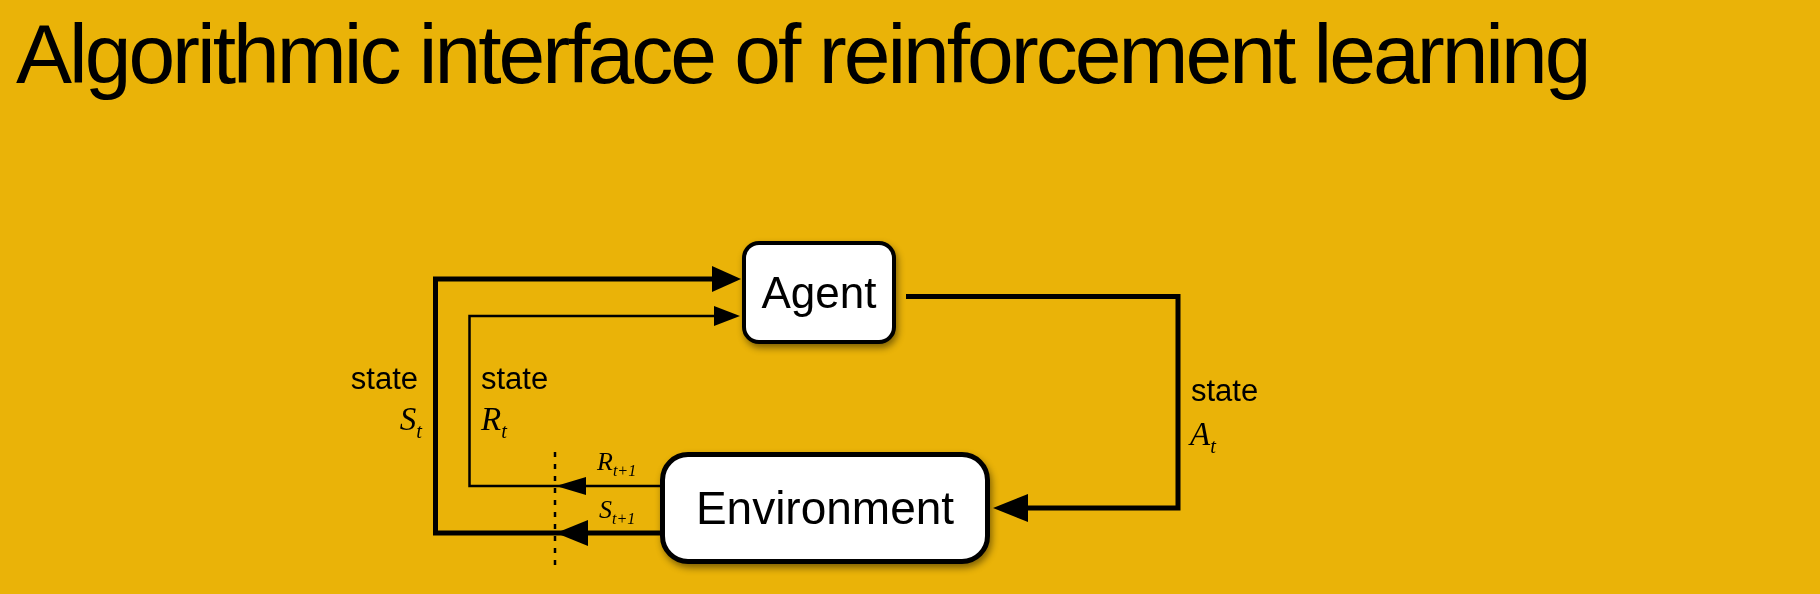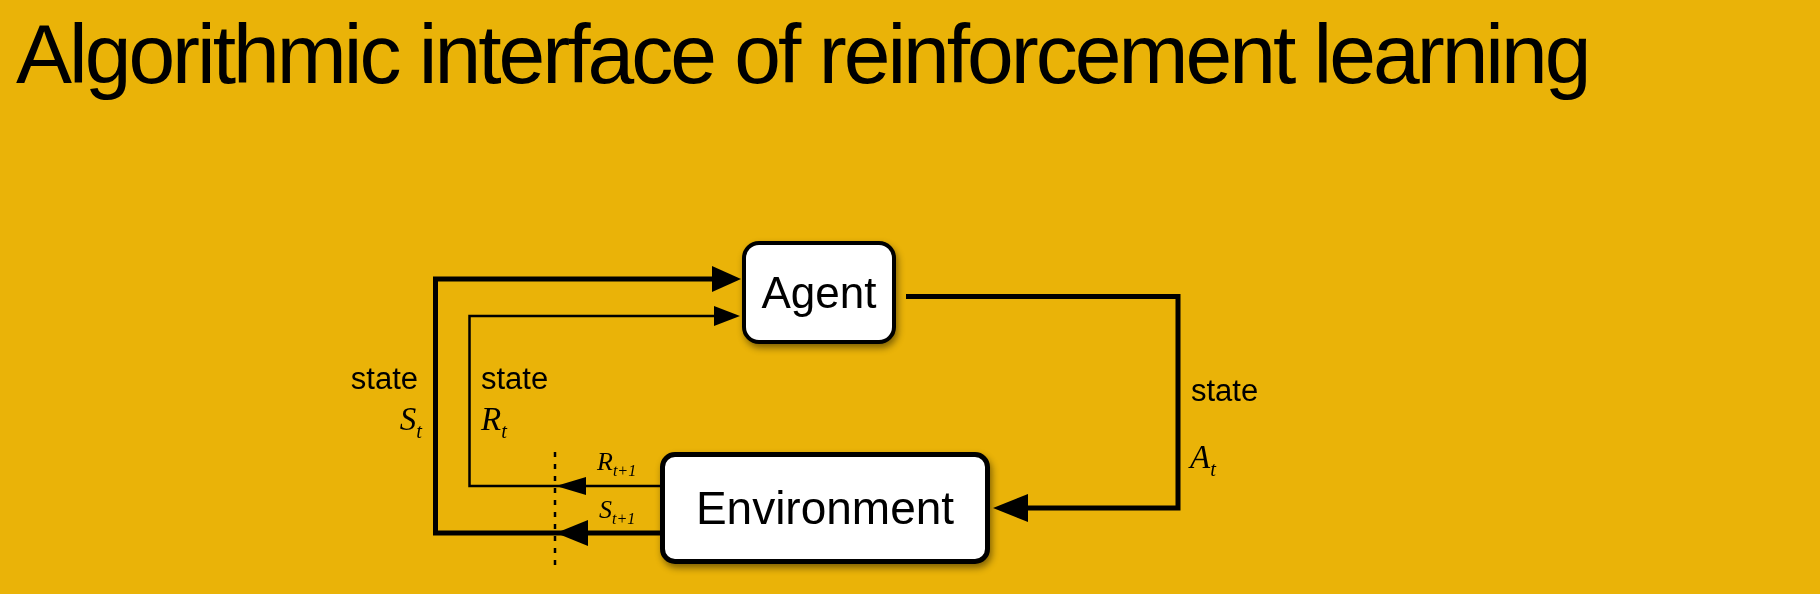--- a/index.html
+++ b/index.html
@@ -49,21 +49,21 @@
     width: 154px;
     height: 103px;
     font-size: 44px;
   }
   #environment-box {
     left: 660px;
     top: 452px;
     width: 330px;
     height: 112px;
     border-width: 5px;
-    border-radius: 15px;
+    border-radius: 28px;
     font-size: 46px;
   }
   .word-label {
     position: absolute;
     font-size: 31px;
     line-height: 1;
     color: #000000;
     white-space: nowrap;
   }
   .sym-label {
@@ -118,19 +118,19 @@
     <span>Environment</span>
   </div>
 
   <div class="word-label align-right" style="left:298px; top:363px; width:120px;">state</div>
   <div class="sym-label align-right" style="left:314px; top:403px; width:108px;"><span>S</span><sub>t</sub></div>
 
   <div class="word-label" style="left:481px; top:363px;">state</div>
   <div class="sym-label" style="left:481px; top:403px;"><span>R</span><sub>t</sub></div>
 
   <div class="word-label" style="left:1191px; top:375px;">state</div>
-  <div class="sym-label" style="left:1190px; top:441px;"><span>A</span><sub>t</sub></div>
+  <div class="sym-label" style="left:1190px; top:418px;"><span>A</span><sub>t</sub></div>
 
   <div class="sym-label sym-small" style="left:597px; top:449px;"><span>R</span><sub>t+1</sub></div>
 
   <div class="sym-label sym-small" style="left:599px; top:497px;font-style:italic;"><span>S</span><sub>t+1</sub></div>
 
 </div>
 
 </body></html>

